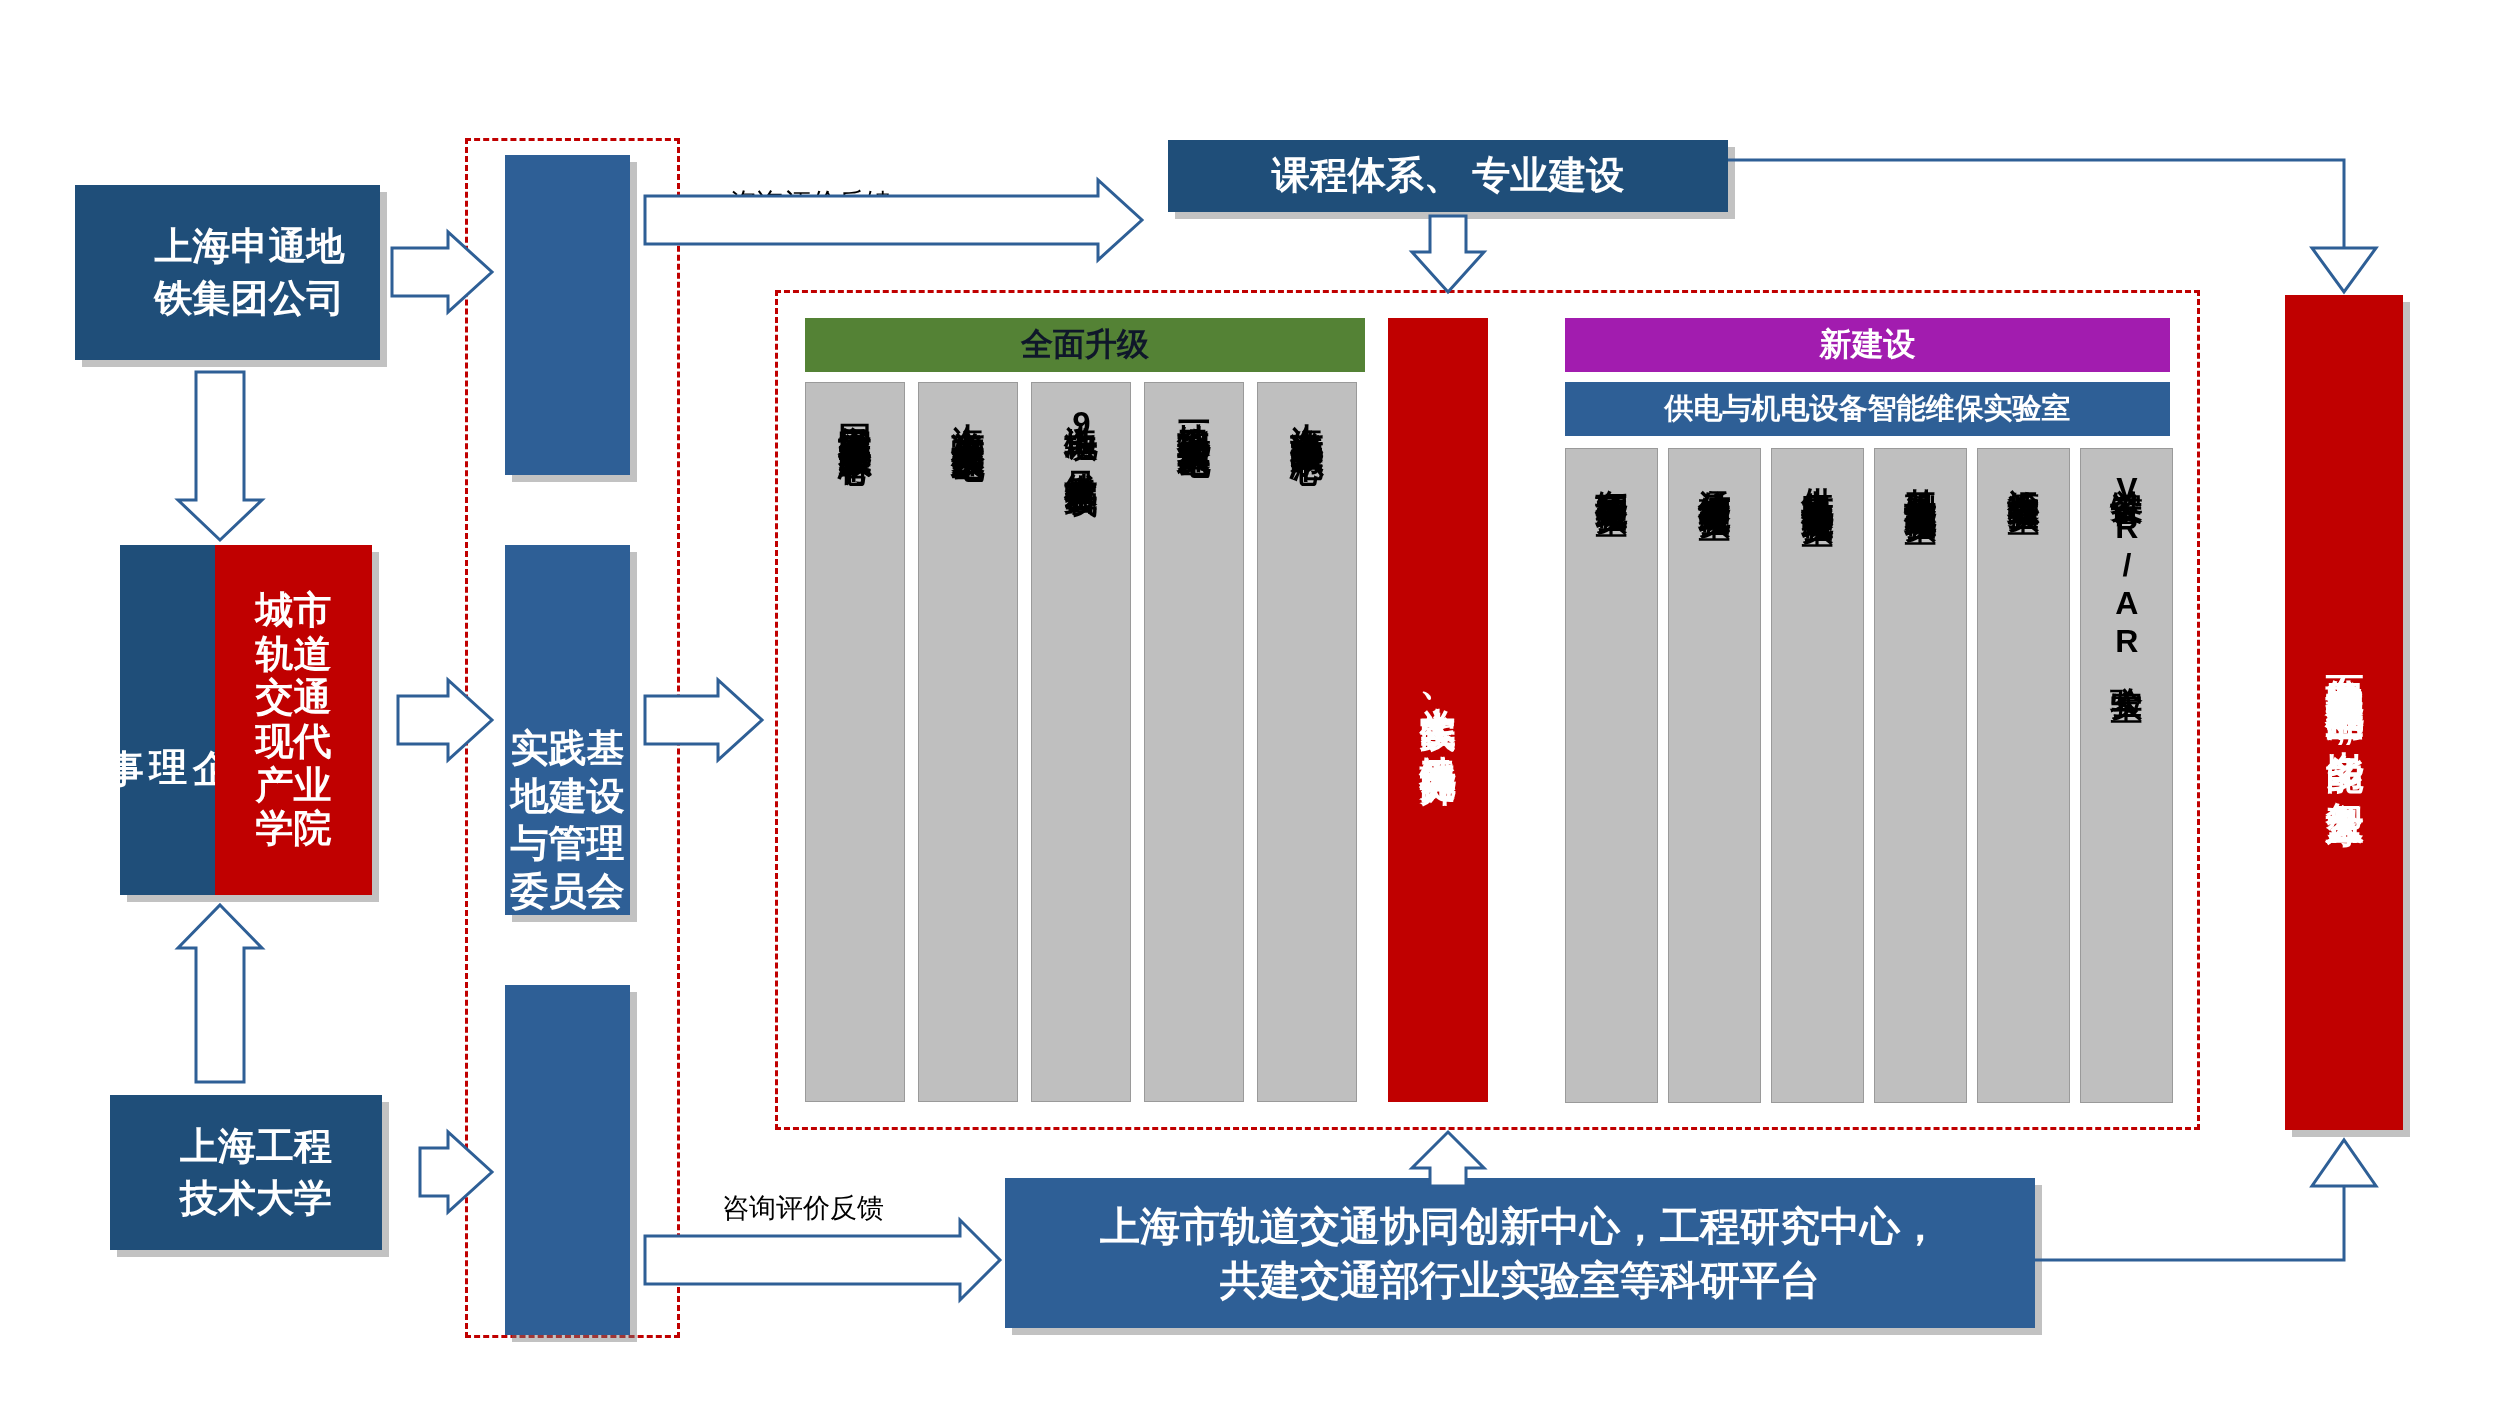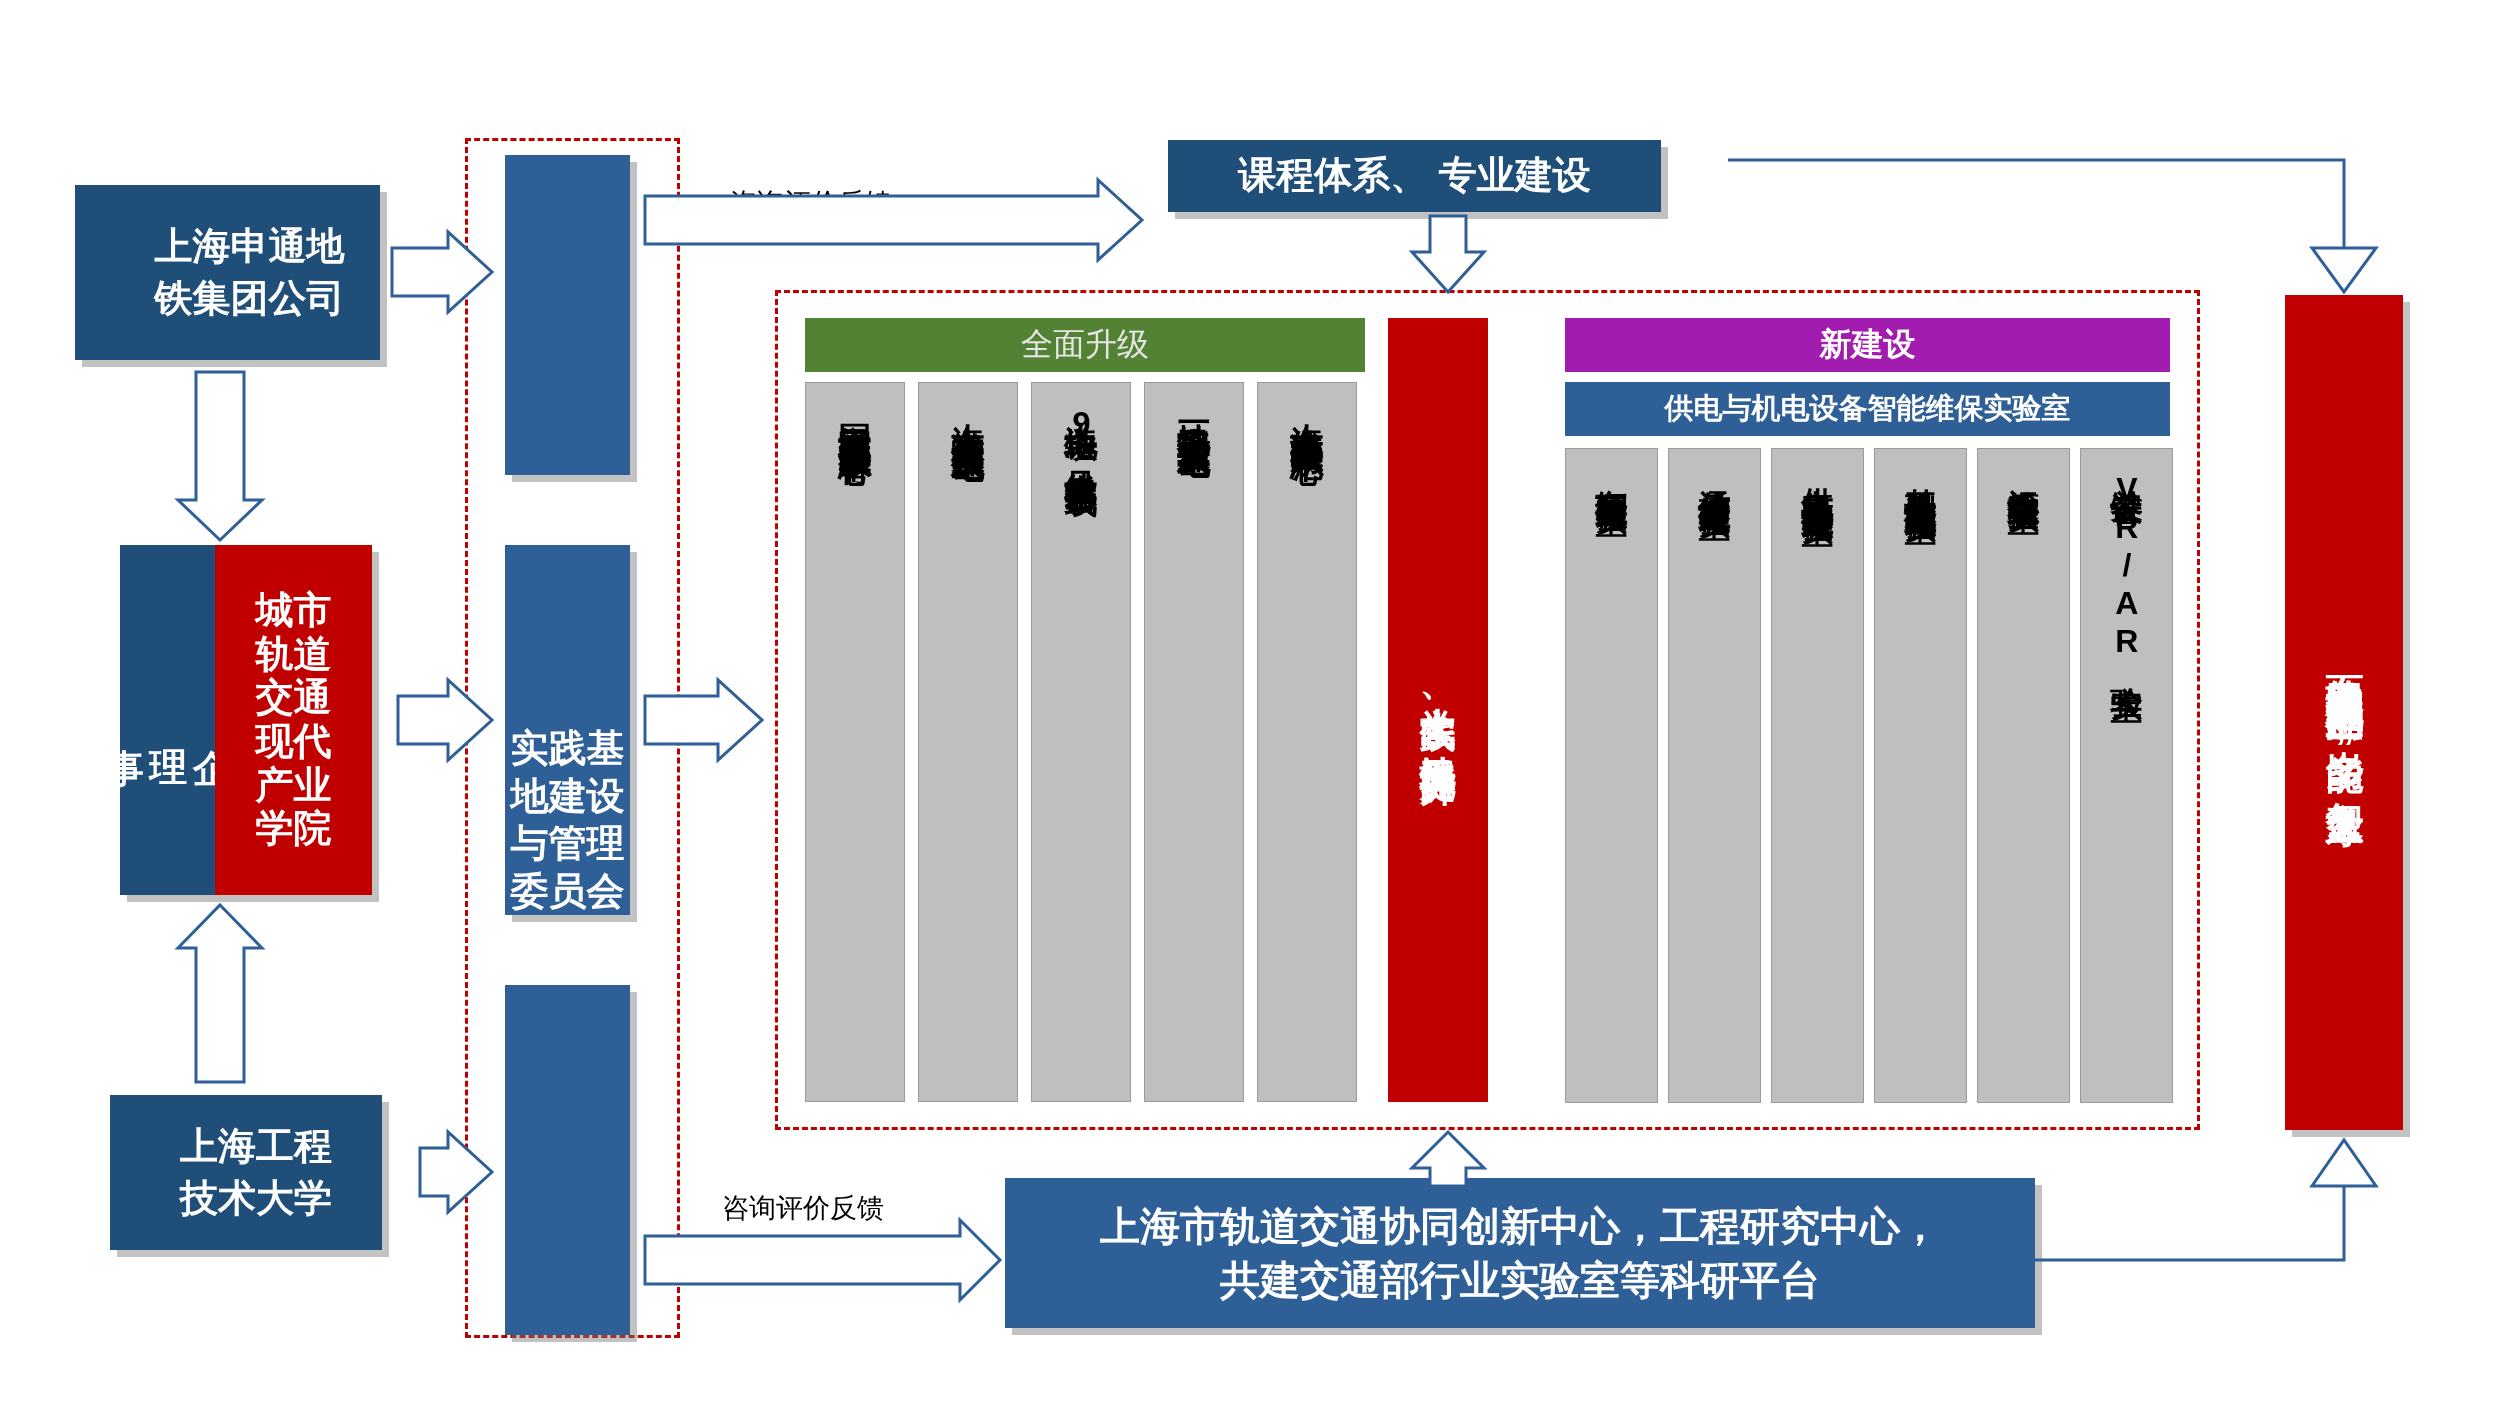--- a/index.html
+++ b/index.html
@@ -18,23 +18,23 @@
     display:flex;align-items:center;justify-content:center;
     text-align:center;font-weight:bold;line-height:1.35;
   }
   .blue-box.lighter{background:#2e5f96;}
   .red-box{
     background:#c00000;color:#ffffff;
     display:flex;align-items:center;justify-content:center;
     text-align:center;font-weight:bold;line-height:1.35;
   }
   .green-bar{
-    background:#548235;color:#e5e5e5;
-    display:flex;align-items:center;justify-content:center;
-    font-weight:normal;
+    background:#548235;color:#0f172a;
+    display:flex;align-items:center;justify-content:center;
+    font-weight:bold;
   }
   .red-bar{
     background:#a21caf;color:#ffffff;
     display:flex;align-items:center;justify-content:center;
     font-weight:bold;
   }
   .blue-bar{
     background:#2e5f96;color:#ffffff;
     display:flex;align-items:center;justify-content:center;
     font-weight:bold;
@@ -102,21 +102,21 @@
 </div>
 
 <div class="abs blue-box lighter shadow vcenter" style="left:505px;top:545px;width:125px;height:370px;font-size:38px;">
   <span class="vtext" style="writing-mode:horizontal-tb;letter-spacing:0;line-height:1.25;text-align:center;">实践基地建设与管理委员会</span>
 </div>
 
 <div class="abs blue-box lighter shadow vcenter" style="left:505px;top:985px;width:125px;height:350px;font-size:38px;">
   <span class="vtext">技术委员会</span>
 </div>
 
-<div class="abs blue-box shadow" style="left:1168px;top:140px;width:493px;height:72px;font-size:38px;">
+<div class="abs blue-box shadow" style="left:1168px;top:140px;width:560px;height:72px;font-size:38px;">
   <span>课程体系、 专业建设</span>
 </div>
 
 <div class="abs dashed-red" style="left:775px;top:290px;width:1425px;height:840px;"></div>
 
 <div class="abs green-bar" style="left:805px;top:318px;width:560px;height:54px;font-size:32px;">
   <span>全面升级</span>
 </div>
 
 <div class="abs gray-card" style="left:805px;top:382px;width:100px;height:720px;">

